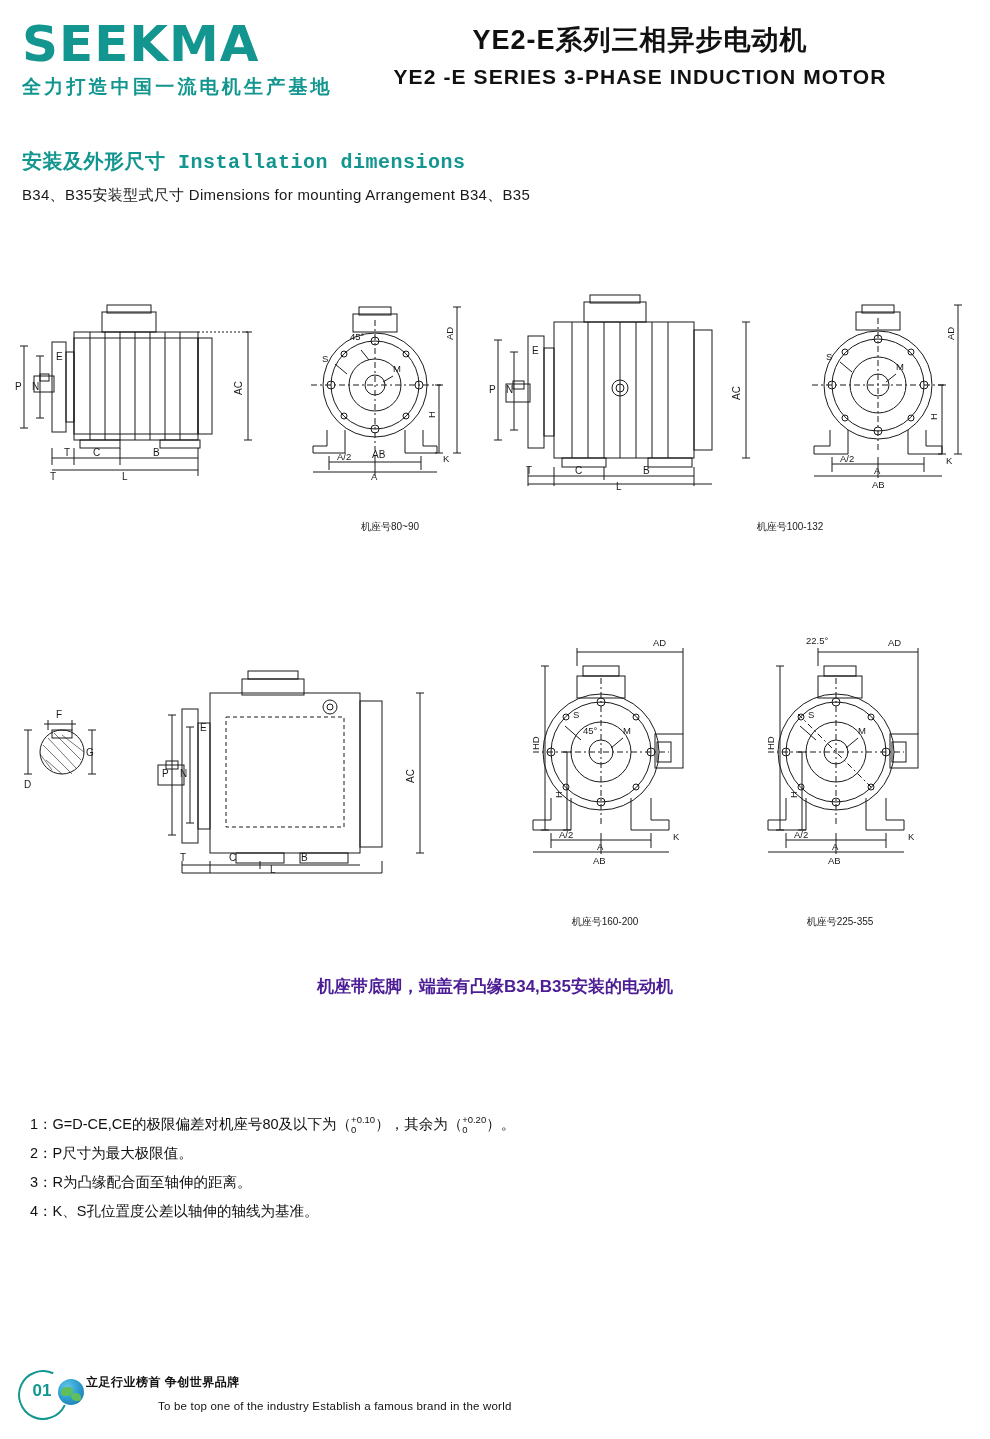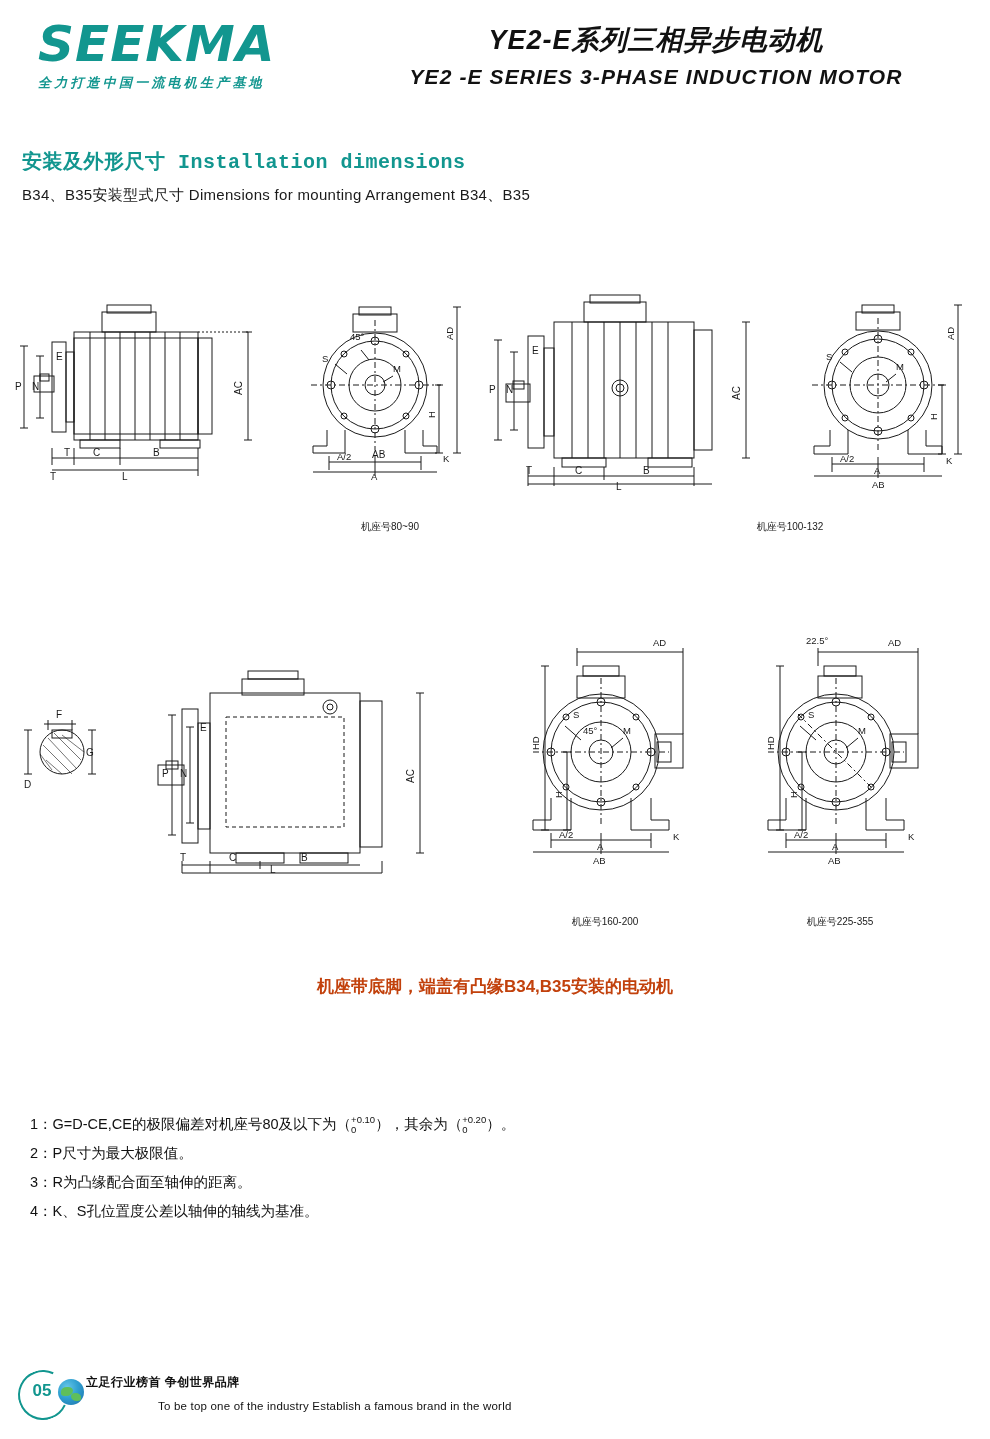--- a/index.html
+++ b/index.html
@@ -7,34 +7,34 @@
     width:990px;height:1439px;
     background:#ffffff;
     font-family:"Liberation Sans", sans-serif;
     color:#1a1a1a;
     position:relative;
     overflow:hidden;
   }
   .page{position:relative;width:990px;height:1439px;}
 
   
-  .header{position:absolute;left:16px;top:0;width:898px;height:112px;font-style:italic;}
+  .header{position:absolute;left:0;top:0;width:898px;height:112px;}
   .logo-block{position:absolute;left:22px;top:18px;width:310px;}
   .logo-word{
     font-family:"DejaVu Sans", sans-serif;
     font-weight:bold;
     font-size:50px;
     letter-spacing:1px;
     color:#12968f;
     line-height:52px;
     background:#ffffff;
   }
   .logo-sub{
     margin-top:4px;
-    font-size:13px;
+    font-size:19px;
     color:#12968f;
     letter-spacing:3.2px;
     font-weight:bold;
     white-space:nowrap;
   }
   .title-block{position:absolute;left:340px;top:22px;width:600px;text-align:center;}
   .title-cn{
     font-size:27px;font-weight:bold;letter-spacing:1px;color:#111;
     white-space:nowrap;
   }
@@ -56,21 +56,21 @@
 
   
   .dwg{position:absolute;}
   svg{display:block;}
   .cap{
     position:absolute;
     font-size:10px;color:#1a1a1a;text-align:center;white-space:nowrap;
   }
   .center-note{
     position:absolute;left:0;top:975px;width:990px;text-align:center;
-    font-size:17px;font-weight:bold;color:#c2410c;
+    font-size:17px;font-weight:bold;color:#4c1d95;
   }
 
   
   .notes{position:absolute;left:30px;top:1062px;width:900px;margin-top:48px;}
   .note-line{
     font-size:14.5px;color:#111;line-height:29px;white-space:nowrap;
   }
   .frac{display:inline-block;vertical-align:middle;font-size:9.5px;line-height:10px;text-align:left;}
   .frac span{display:block;}
 
@@ -566,20 +566,20 @@
       <span>3：</span><span>R为凸缘配合面至轴伸的距离。</span>
     </div>
     <div class="note-line">
       <span>4：</span><span>K、S孔位置度公差以轴伸的轴线为基准。</span>
     </div>
   </div>
 
   <div class="footer">
     <div class="pagenum-wrap">
       <div class="pagenum-circle"></div>
-      <div class="pagenum">05</div>
+      <div class="pagenum">01</div>
       <div class="globe"></div>
     </div>
     <div class="foot-cn">立足行业榜首  争创世界品牌</div>
     <div class="foot-en">To be top one of the industry  Establish a famous brand in the world</div>
   </div>
 
 </div>
 
 </body></html>

